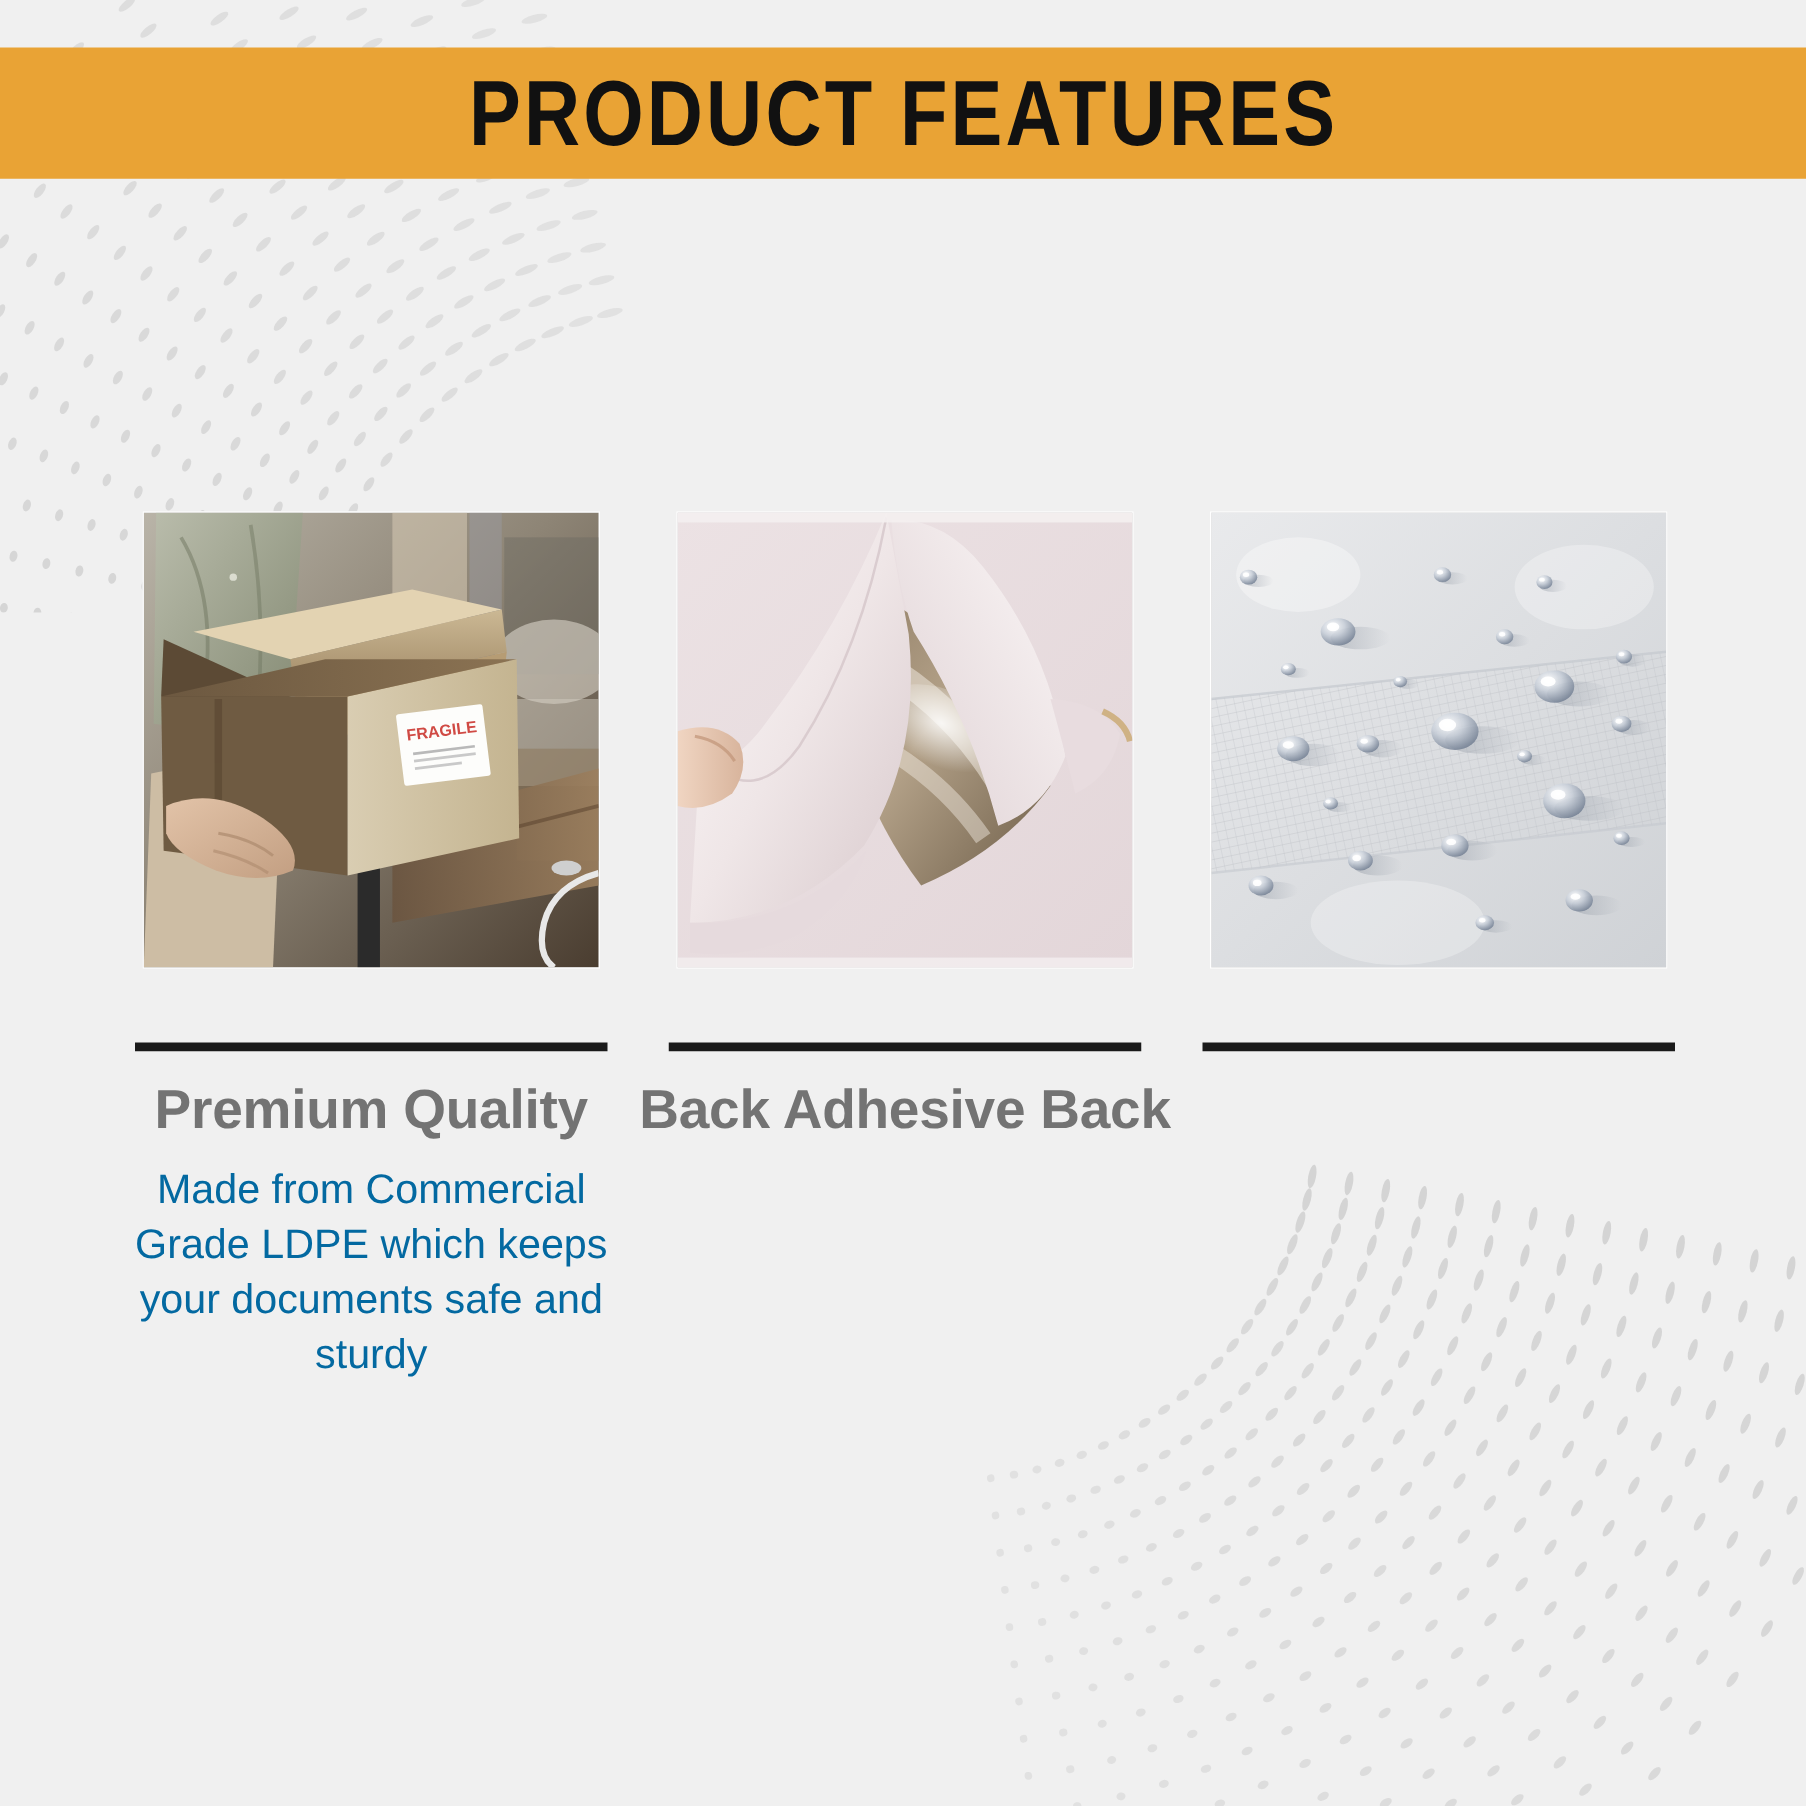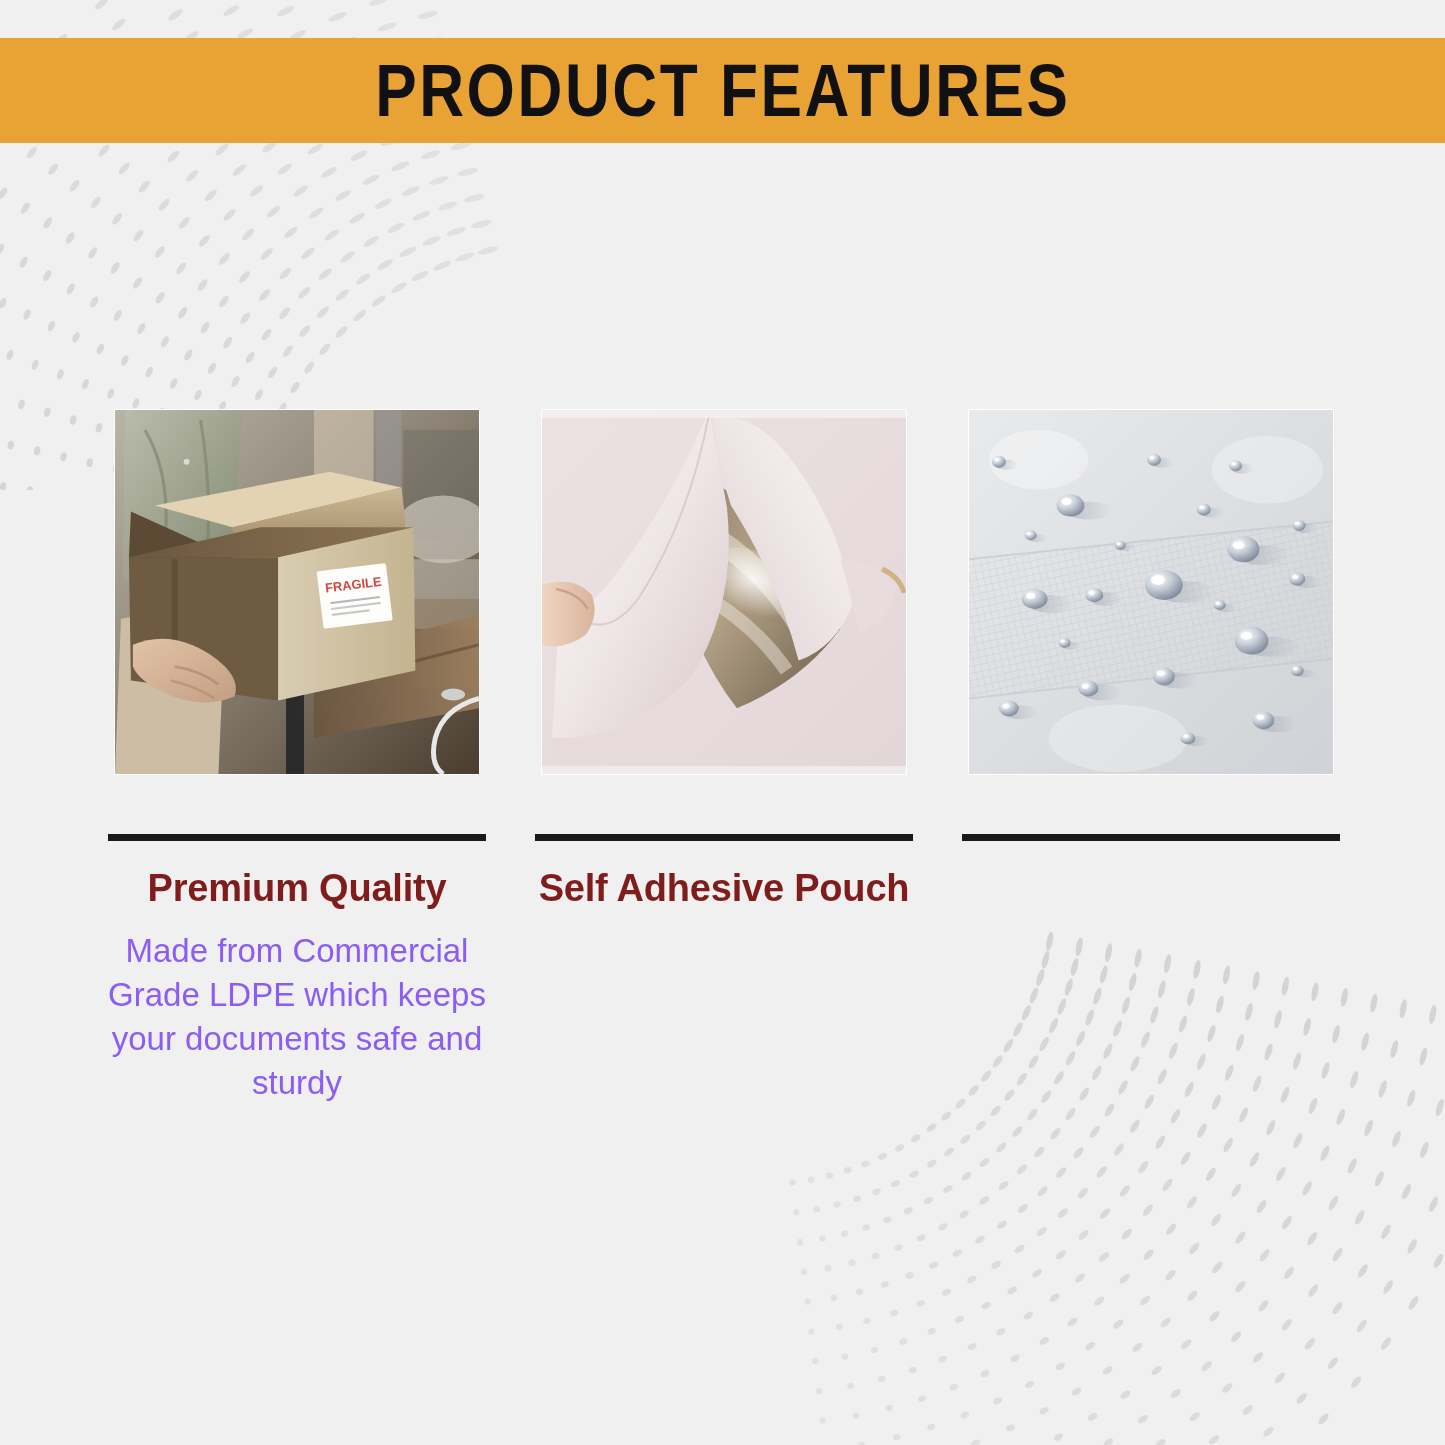--- a/index.html
+++ b/index.html
@@ -51,34 +51,34 @@
   }
   .photo svg{display:block;width:100%;height:100%;}
 
   .rule{
     width:378px;height:7px;background:#1a1a1a;
     margin-top:59px;
   }
   .heading{
     font-family:"Liberation Sans",sans-serif;
     font-weight:700;
-    font-size:38px;
+    font-size:44px;
     line-height:40px;
-    color:#7f1d1d;
+    color:#737373;
     margin-top:27px;
     text-align:center;
     letter-spacing:-0.2px;
     white-space:nowrap;
   }
   .body{
     font-family:"Liberation Sans",sans-serif;
     font-weight:300;
     font-size:33px;
     line-height:44px;
-    color:#8b5cf6;
+    color:#0369a1;
     margin-top:21px;
     text-align:center;
     width:394px;
   }
   .col:nth-child(2) .body{width:400px;}
   .col:nth-child(3) .body{width:372px;}
 </style>
 </head>
 <body>
 
@@ -909,21 +909,21 @@
           <path d="M10 330 Q92 334 152 272 Q140 312 96 340 Q54 360 10 354 Z" fill="#e6dadd"></path>
 
           <path d="M0 176 Q32 166 50 186 Q58 206 44 226 Q22 242 0 236 Z" fill="url(#skin2)"></path>
           <path d="M14 180 Q36 184 46 200" stroke="#c09478" stroke-width="2.5" fill="none" opacity="0.7"></path>
 
           <rect x="0" y="0" width="366" height="8" fill="#f4eff0" opacity="0.9"></rect>
           <rect x="0" y="358" width="366" height="8" fill="#f2eced" opacity="0.9"></rect>
         </svg>
       </div>
       <div class="rule"></div>
-      <div class="heading">Self Adhesive Pouch</div>
+      <div class="heading">Back Adhesive Back</div>
     </div>
 
     <div class="col">
       <div class="photo">
         <svg viewBox="0 0 366 366" xmlns="http://www.w3.org/2000/svg" aria-hidden="true">
           <defs>
             <linearGradient id="fabricG" x1="0" y1="0" x2="1" y2="1">
               <stop offset="0" stop-color="#e9eaec"></stop>
                 <stop offset="0.5" stop-color="#dcdee1"></stop>
               <stop offset="1" stop-color="#cfd2d6"></stop>

